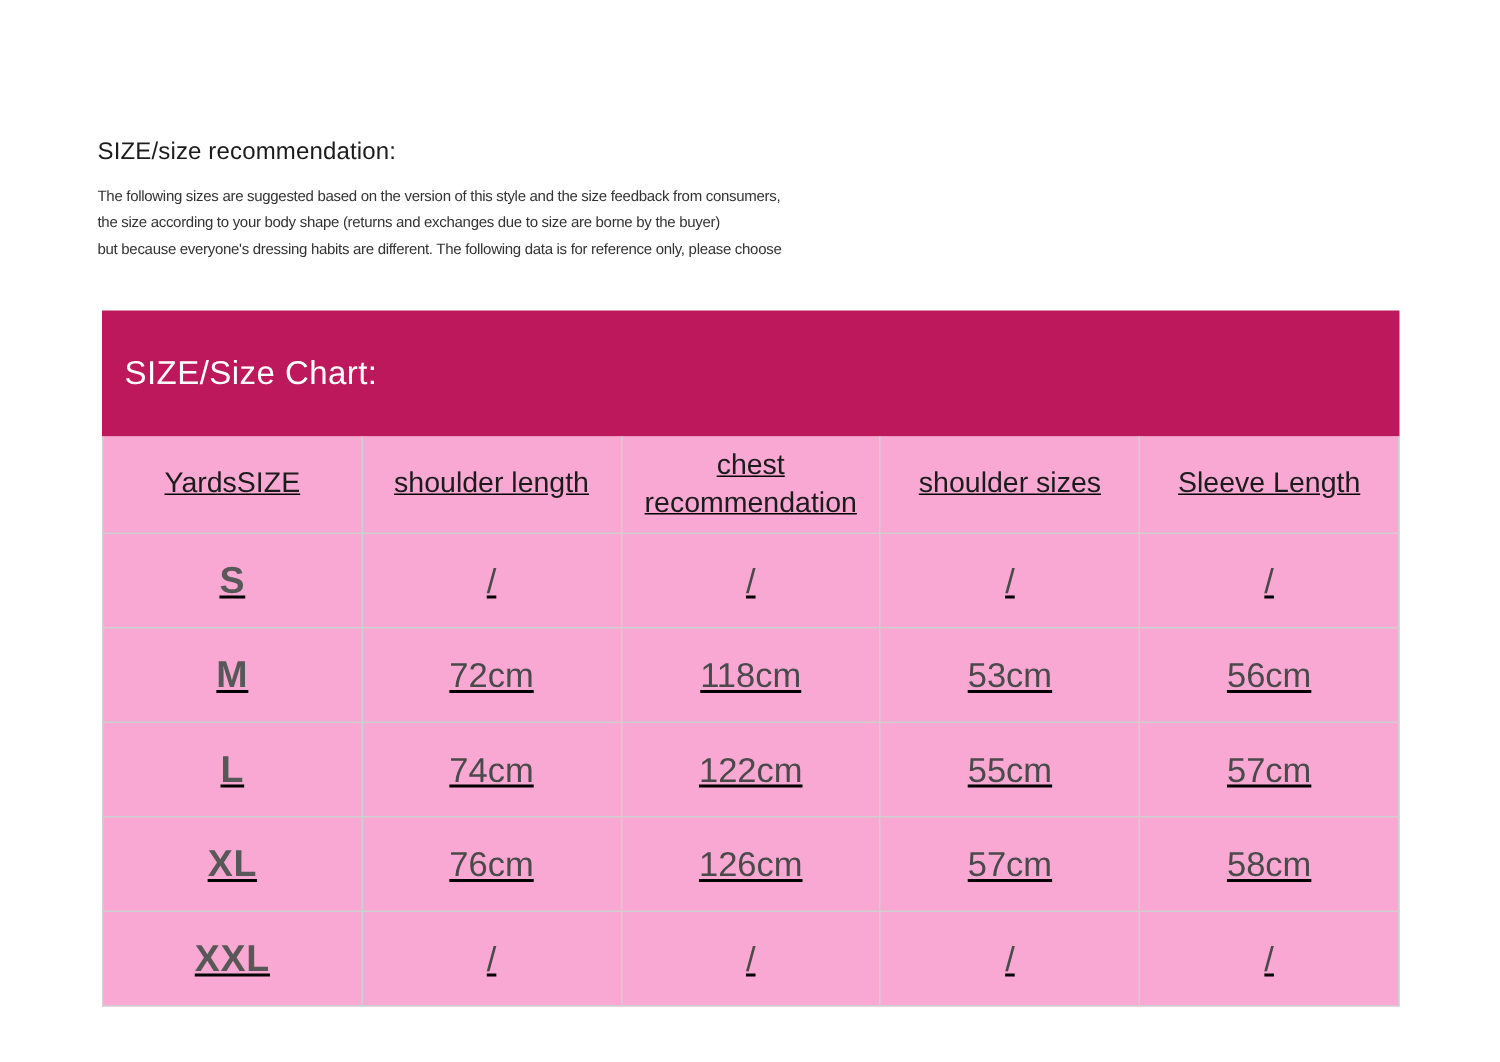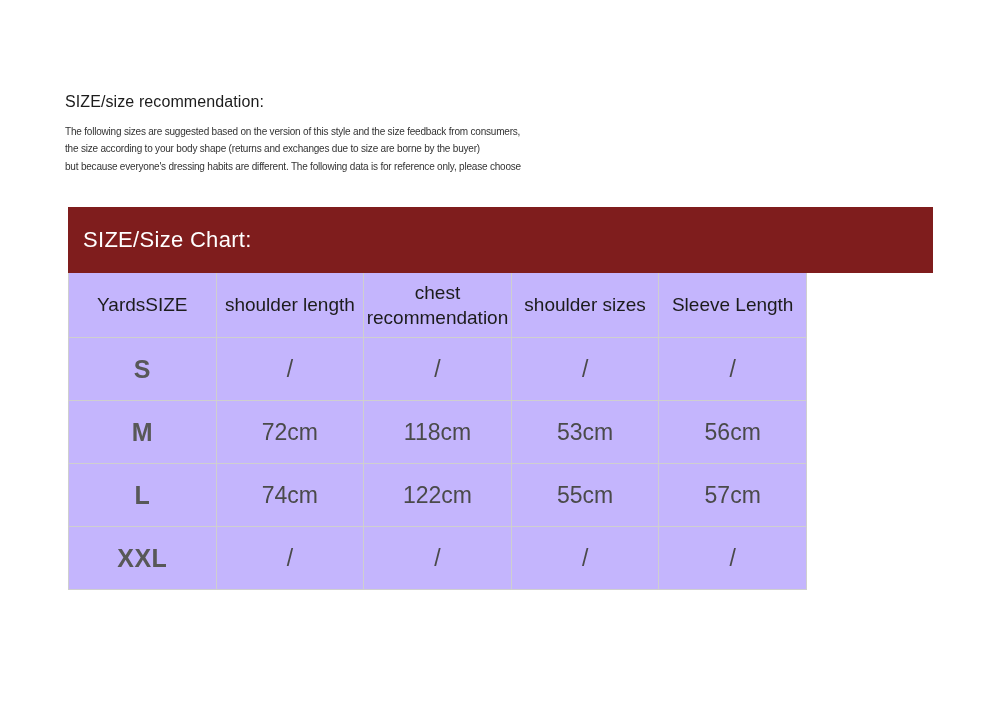--- a/index.html
+++ b/index.html
@@ -41,35 +41,36 @@
 
   .size-chart {
     position: absolute;
     left: 68px;
     top: 207px;
     width: 865px;
   }
 
   .chart-banner {
     box-sizing: border-box;
-    height: 66px;
-    background: #7f1d1d;
+    height: 84px;
+    background: #be185d;
     color: #ffffff;
     display: flex;
     align-items: center;
     padding-left: 15px;
     font-size: 22px;
     letter-spacing: 0.3px;
   }
 
   table.size-table {
-    width: 739px;
+    width: 865px;
     border-collapse: collapse;
     table-layout: fixed;
-    background: #c4b5fd;
+    background: #f9a8d4;
+    text-decoration: underline;
   }
   table.size-table th,
   table.size-table td {
     border: 1px solid #cfcfcf;
     vertical-align: middle;
     overflow: hidden;
   }
   table.size-table thead th {
     border-top: none;
     height: 64px;
@@ -149,20 +150,27 @@
         <td>56cm</td>
       </tr>
       <tr>
         <td class="size-col">L</td>
         <td>74cm</td>
         <td>122cm</td>
         <td>55cm</td>
         <td>57cm</td>
       </tr>
       <tr>
+        <td class="size-col">XL</td>
+        <td>76cm</td>
+        <td>126cm</td>
+        <td>57cm</td>
+        <td>58cm</td>
+      </tr>
+      <tr>
         <td class="size-col">XXL</td>
         <td>/</td>
         <td>/</td>
         <td>/</td>
         <td>/</td>
       </tr>
     </tbody>
   </table>
 </div>
 

